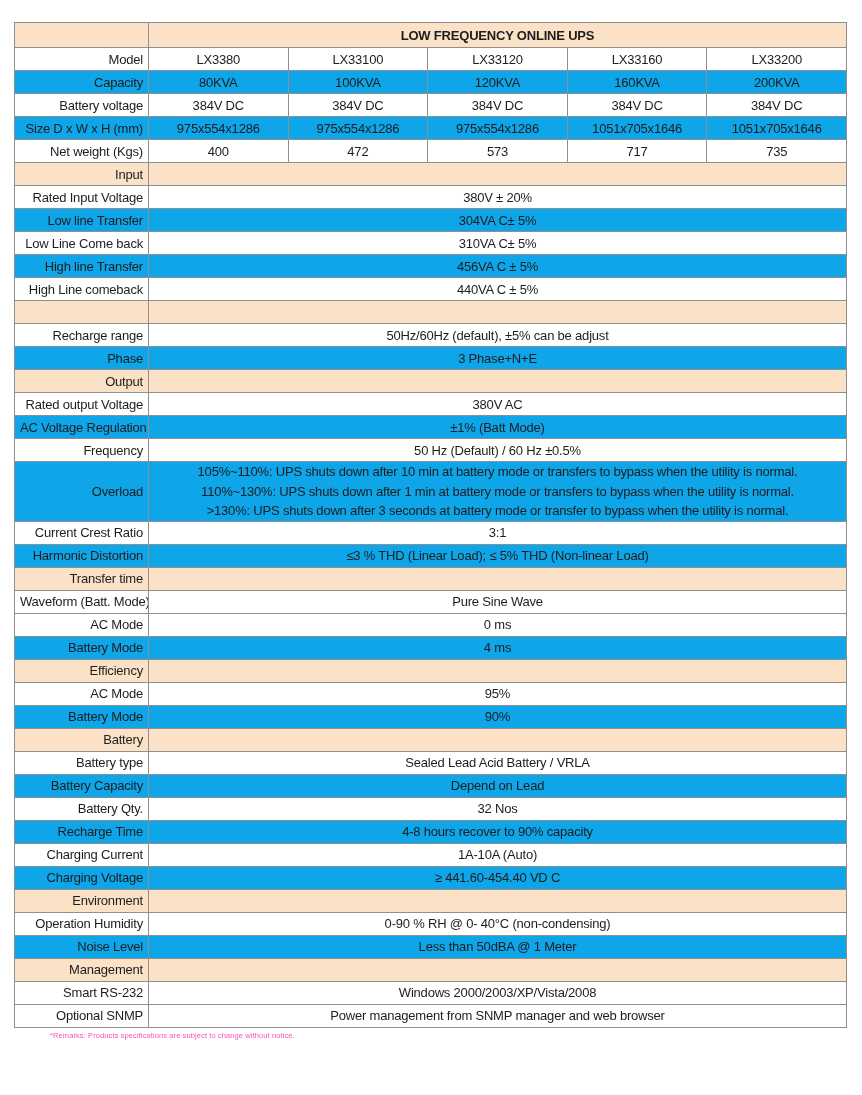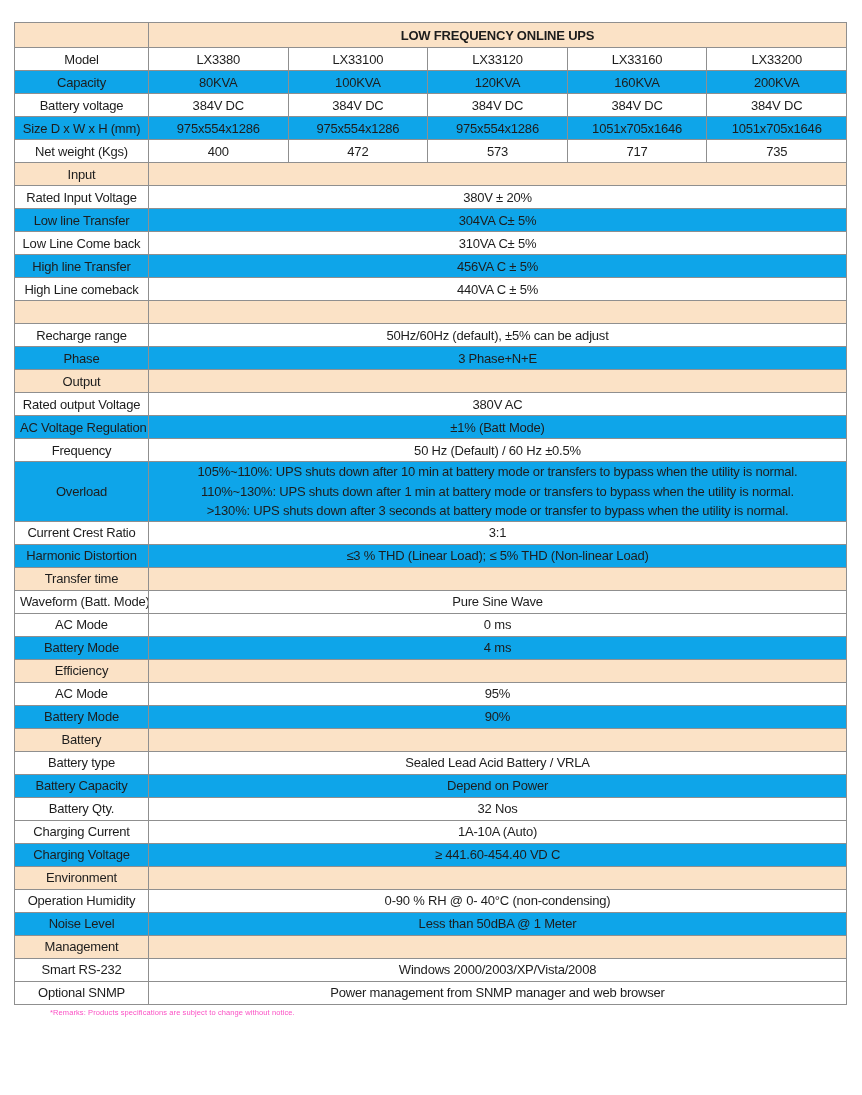--- a/index.html
+++ b/index.html
@@ -16,21 +16,21 @@
     border:1px solid #8f8f8f;
     height:22px; padding:0 5px;
     font-size:13px; color:#1d1d1d;
     letter-spacing:-0.2px;
     overflow:hidden; white-space:nowrap;
   }
   td.title {
     text-align:center; font-weight:bold; font-size:14.5px;
     color:#1a549b; letter-spacing:0;
   }
-  td.label { text-align:center; }
+  td.label { text-align:right; }
   td.val   { text-align:center; }
   .white { background:#ffffff; }
   .blue  { background:#0ea5e9; }
   .peach { background:#fbe2c6; }
   .bold  { font-weight:normal; }
   td.multiline {
     white-space:normal; line-height:1.5; padding:3px 5px;
     font-size:12.5px;
   }
   .footer-note {
@@ -196,25 +196,29 @@
         <tr>
           <td class="label peach">Battery</td>
           <td class="val peach" colspan="5"></td>
         </tr>
         <tr>
           <td class="label white">Battery type</td>
           <td class="val white" colspan="5">Sealed Lead Acid Battery / VRLA</td>
         </tr>
         <tr>
           <td class="label blue">Battery Capacity</td>
-          <td class="val blue" colspan="5">Depend on Power</td>
+          <td class="val blue" colspan="5">Depend on Lead</td>
         </tr>
         <tr>
           <td class="label white">Battery Qty.</td>
           <td class="val white" colspan="5">32 Nos</td>
+        </tr>
+        <tr>
+          <td class="label blue">Recharge Time</td>
+          <td class="val blue" colspan="5">4-8 hours recover to 90% capacity</td>
         </tr>
         <tr>
           <td class="label white">Charging Current</td>
           <td class="val white" colspan="5">1A-10A (Auto)</td>
         </tr>
         <tr>
           <td class="label blue">Charging Voltage</td>
           <td class="val blue" colspan="5">≥ 441.60-454.40 VD C</td>
         </tr>
         <tr>

